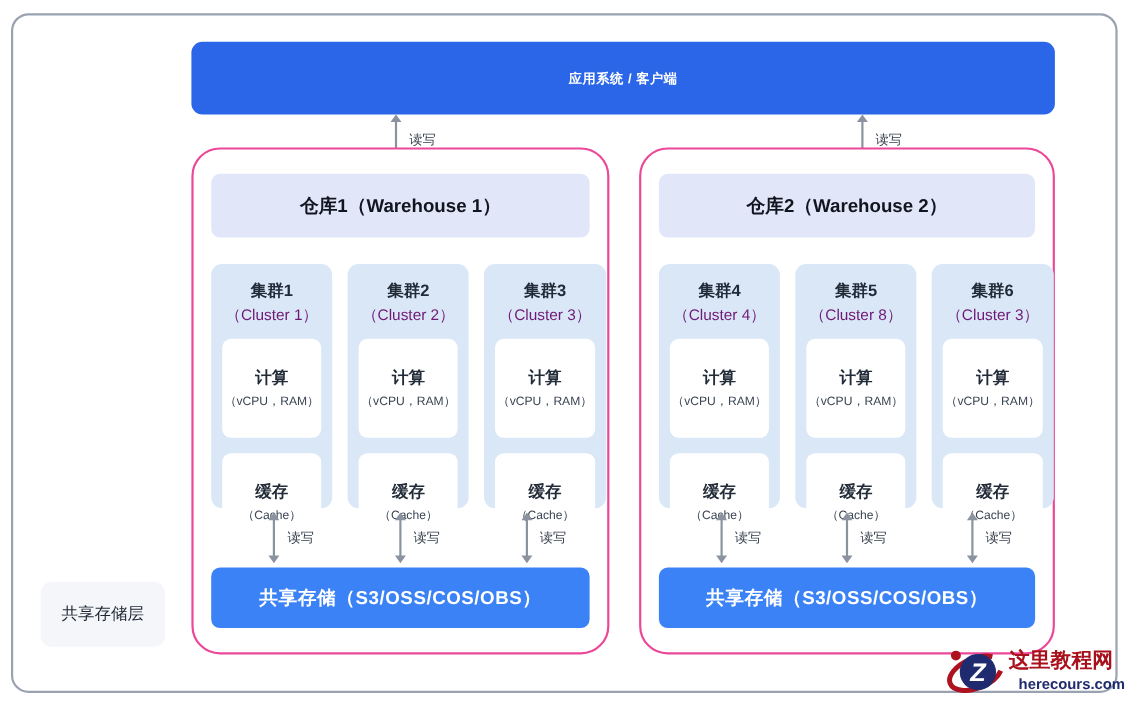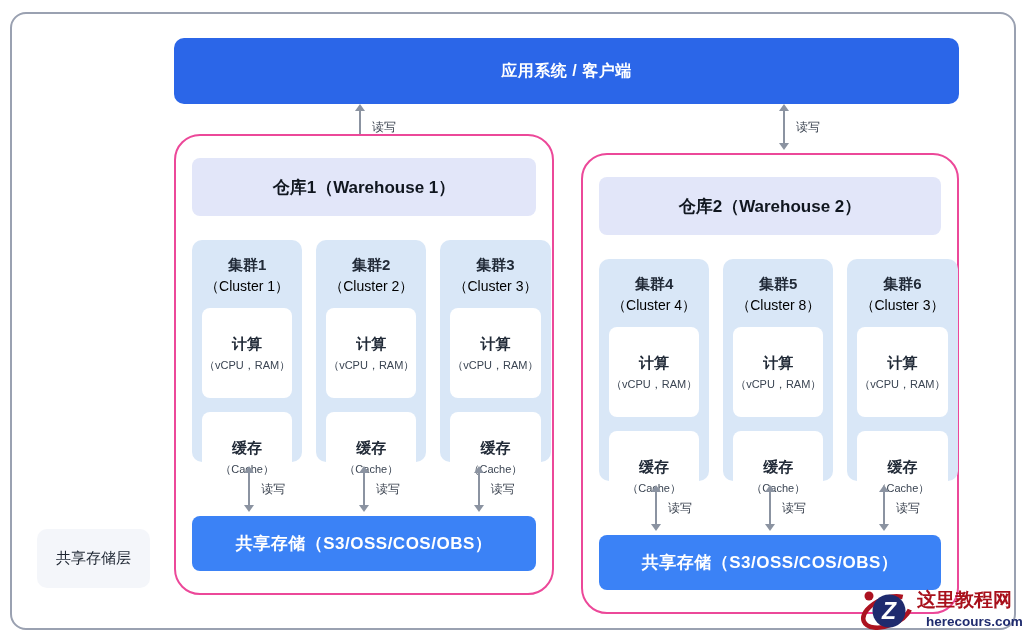--- a/index.html
+++ b/index.html
@@ -11,21 +11,21 @@
   }
   .canvas{
     position:absolute;left:10px;top:12px;width:1002px;height:614px;
     background:#ffffff;border:2px solid #9aa1b1;border-radius:16px;
   }
   
   .banner{
     position:absolute;left:162px;top:24px;width:785px;height:66px;
     background:#2b66e8;border-radius:10px;
     display:flex;align-items:center;justify-content:center;
-    color:#ffffff;font-size:16px;font-weight:bold;letter-spacing:.5px;
+    color:#ffffff;font-size:12px;font-weight:bold;letter-spacing:.5px;
   }
   
   .varrow{position:absolute;width:12px;}
   .varrow .line{position:absolute;left:50%;top:5px;bottom:5px;width:2px;transform:translateX(-50%);background:#8b93a1;}
   .varrow .head-up{position:absolute;top:0;left:50%;transform:translateX(-50%);width:0;height:0;
     border-left:5px solid transparent;border-right:5px solid transparent;border-bottom:7px solid #8b93a1;}
   .varrow .head-down{position:absolute;bottom:0;left:50%;transform:translateX(-50%);width:0;height:0;
     border-left:5px solid transparent;border-right:5px solid transparent;border-top:7px solid #8b93a1;}
   .rw-label{position:absolute;left:18px;top:50%;transform:translateY(-50%);
     font-size:12px;color:#39414e;white-space:nowrap;}
@@ -39,37 +39,37 @@
   }
   .layer-cloud{top:158px;height:62px;}
   .layer-compute{top:243px;height:215px;}
   .layer-storage{top:515px;height:59px;}
   
   .warehouse{
     position:absolute;top:120px;height:457px;background:#ffffff;
     border:2px solid #ec4899;border-radius:26px;
   }
   .warehouse-1{left:162px;width:376px;}
-  .warehouse-2{left:569px;width:374px;margin-top:19px;}
+  .warehouse-2{left:569px;width:374px;}
   .wh-header{
     position:absolute;left:16px;right:16px;top:22px;height:58px;
     background:#e2e6f9;border-radius:8px;
     display:flex;align-items:center;justify-content:center;
     font-size:17px;font-weight:bold;color:#10161f;
   }
   .clusters{
     position:absolute;left:16px;right:16px;top:104px;height:222px;
     display:flex;gap:14px;
   }
   .cluster{
     flex:1;background:#d9e7f7;border-radius:10px;padding-top:14px;
     text-align:center;box-sizing:border-box;
   }
   .cluster-name{font-size:15px;font-weight:bold;color:#222b38;line-height:22px;}
-  .cluster-sub{font-size:14px;color:#000000;line-height:20px;}
+  .cluster-sub{font-size:14px;color:#701a75;line-height:20px;}
   .subcard{
     background:#ffffff;border-radius:8px;margin:12px 10px 0;
     padding:26px 2px;
   }
   .subcard + .subcard{margin-top:14px;}
   .subcard-title{font-size:15px;font-weight:bold;color:#222b38;line-height:20px;}
   .subcard-sub{font-size:11px;color:#3a4452;line-height:14px;margin-top:4px;white-space:nowrap;}
   .wh-arrows{
     position:absolute;left:16px;right:16px;top:330px;height:46px;
     display:flex;

